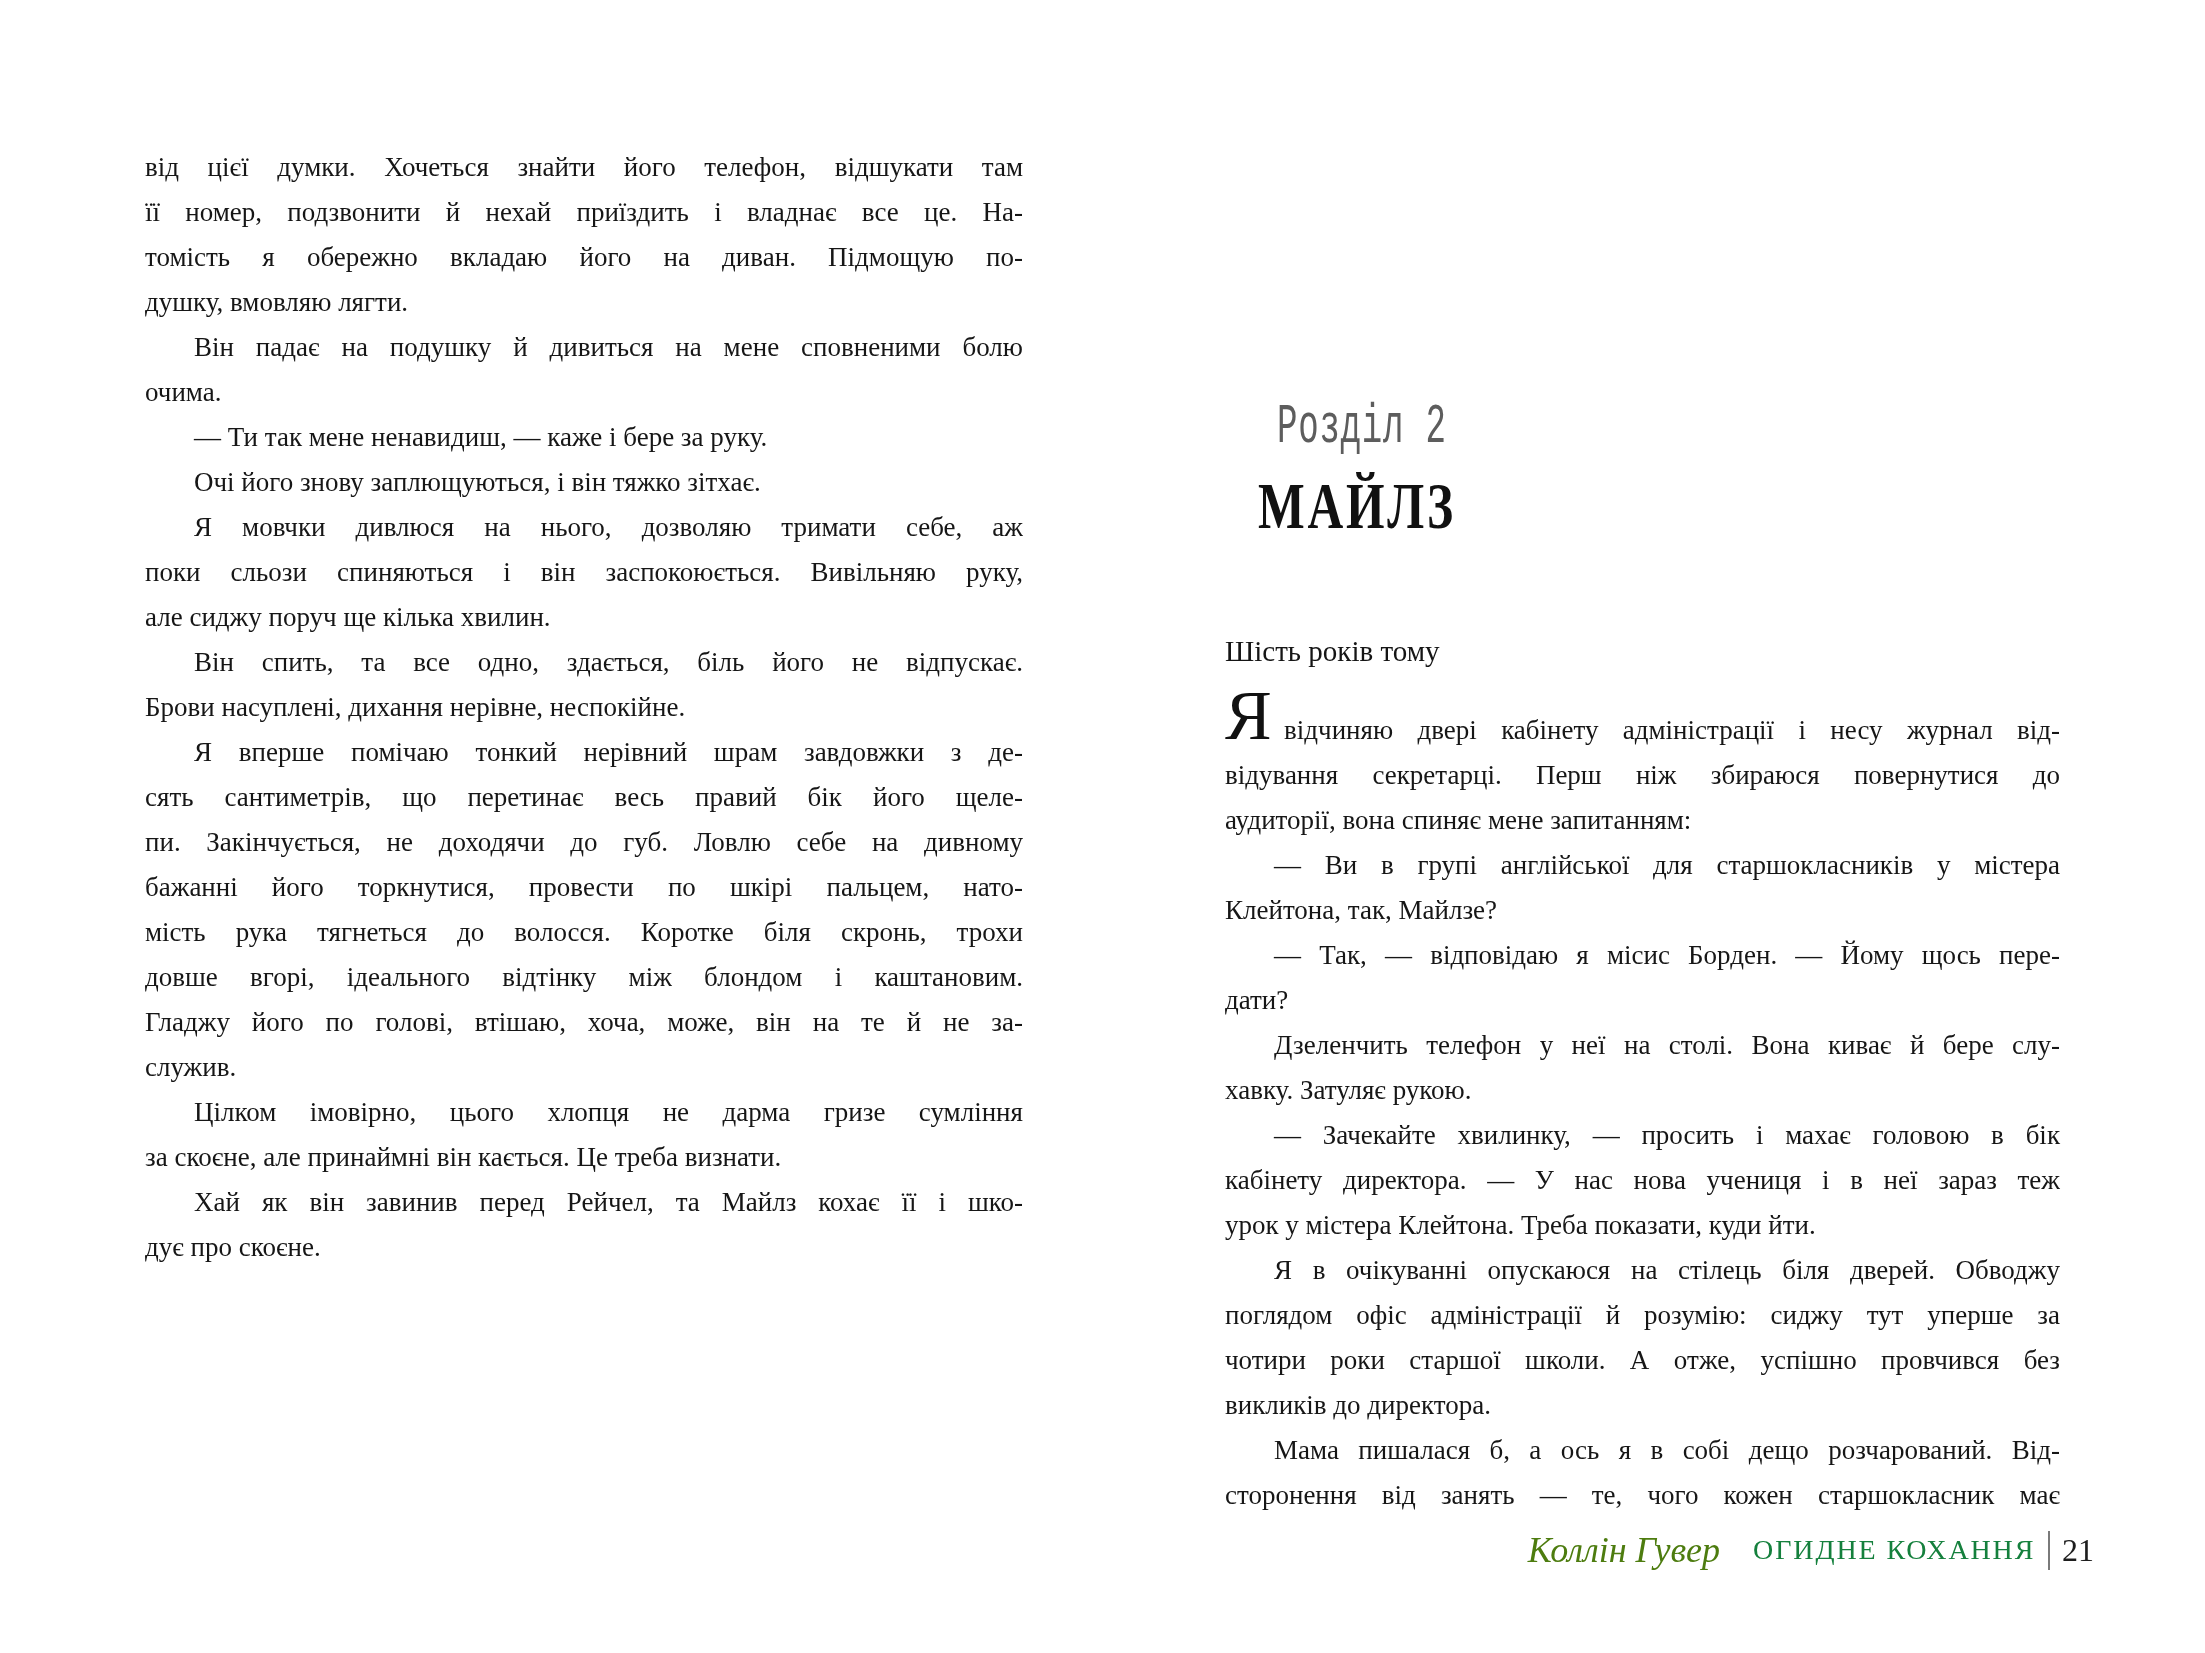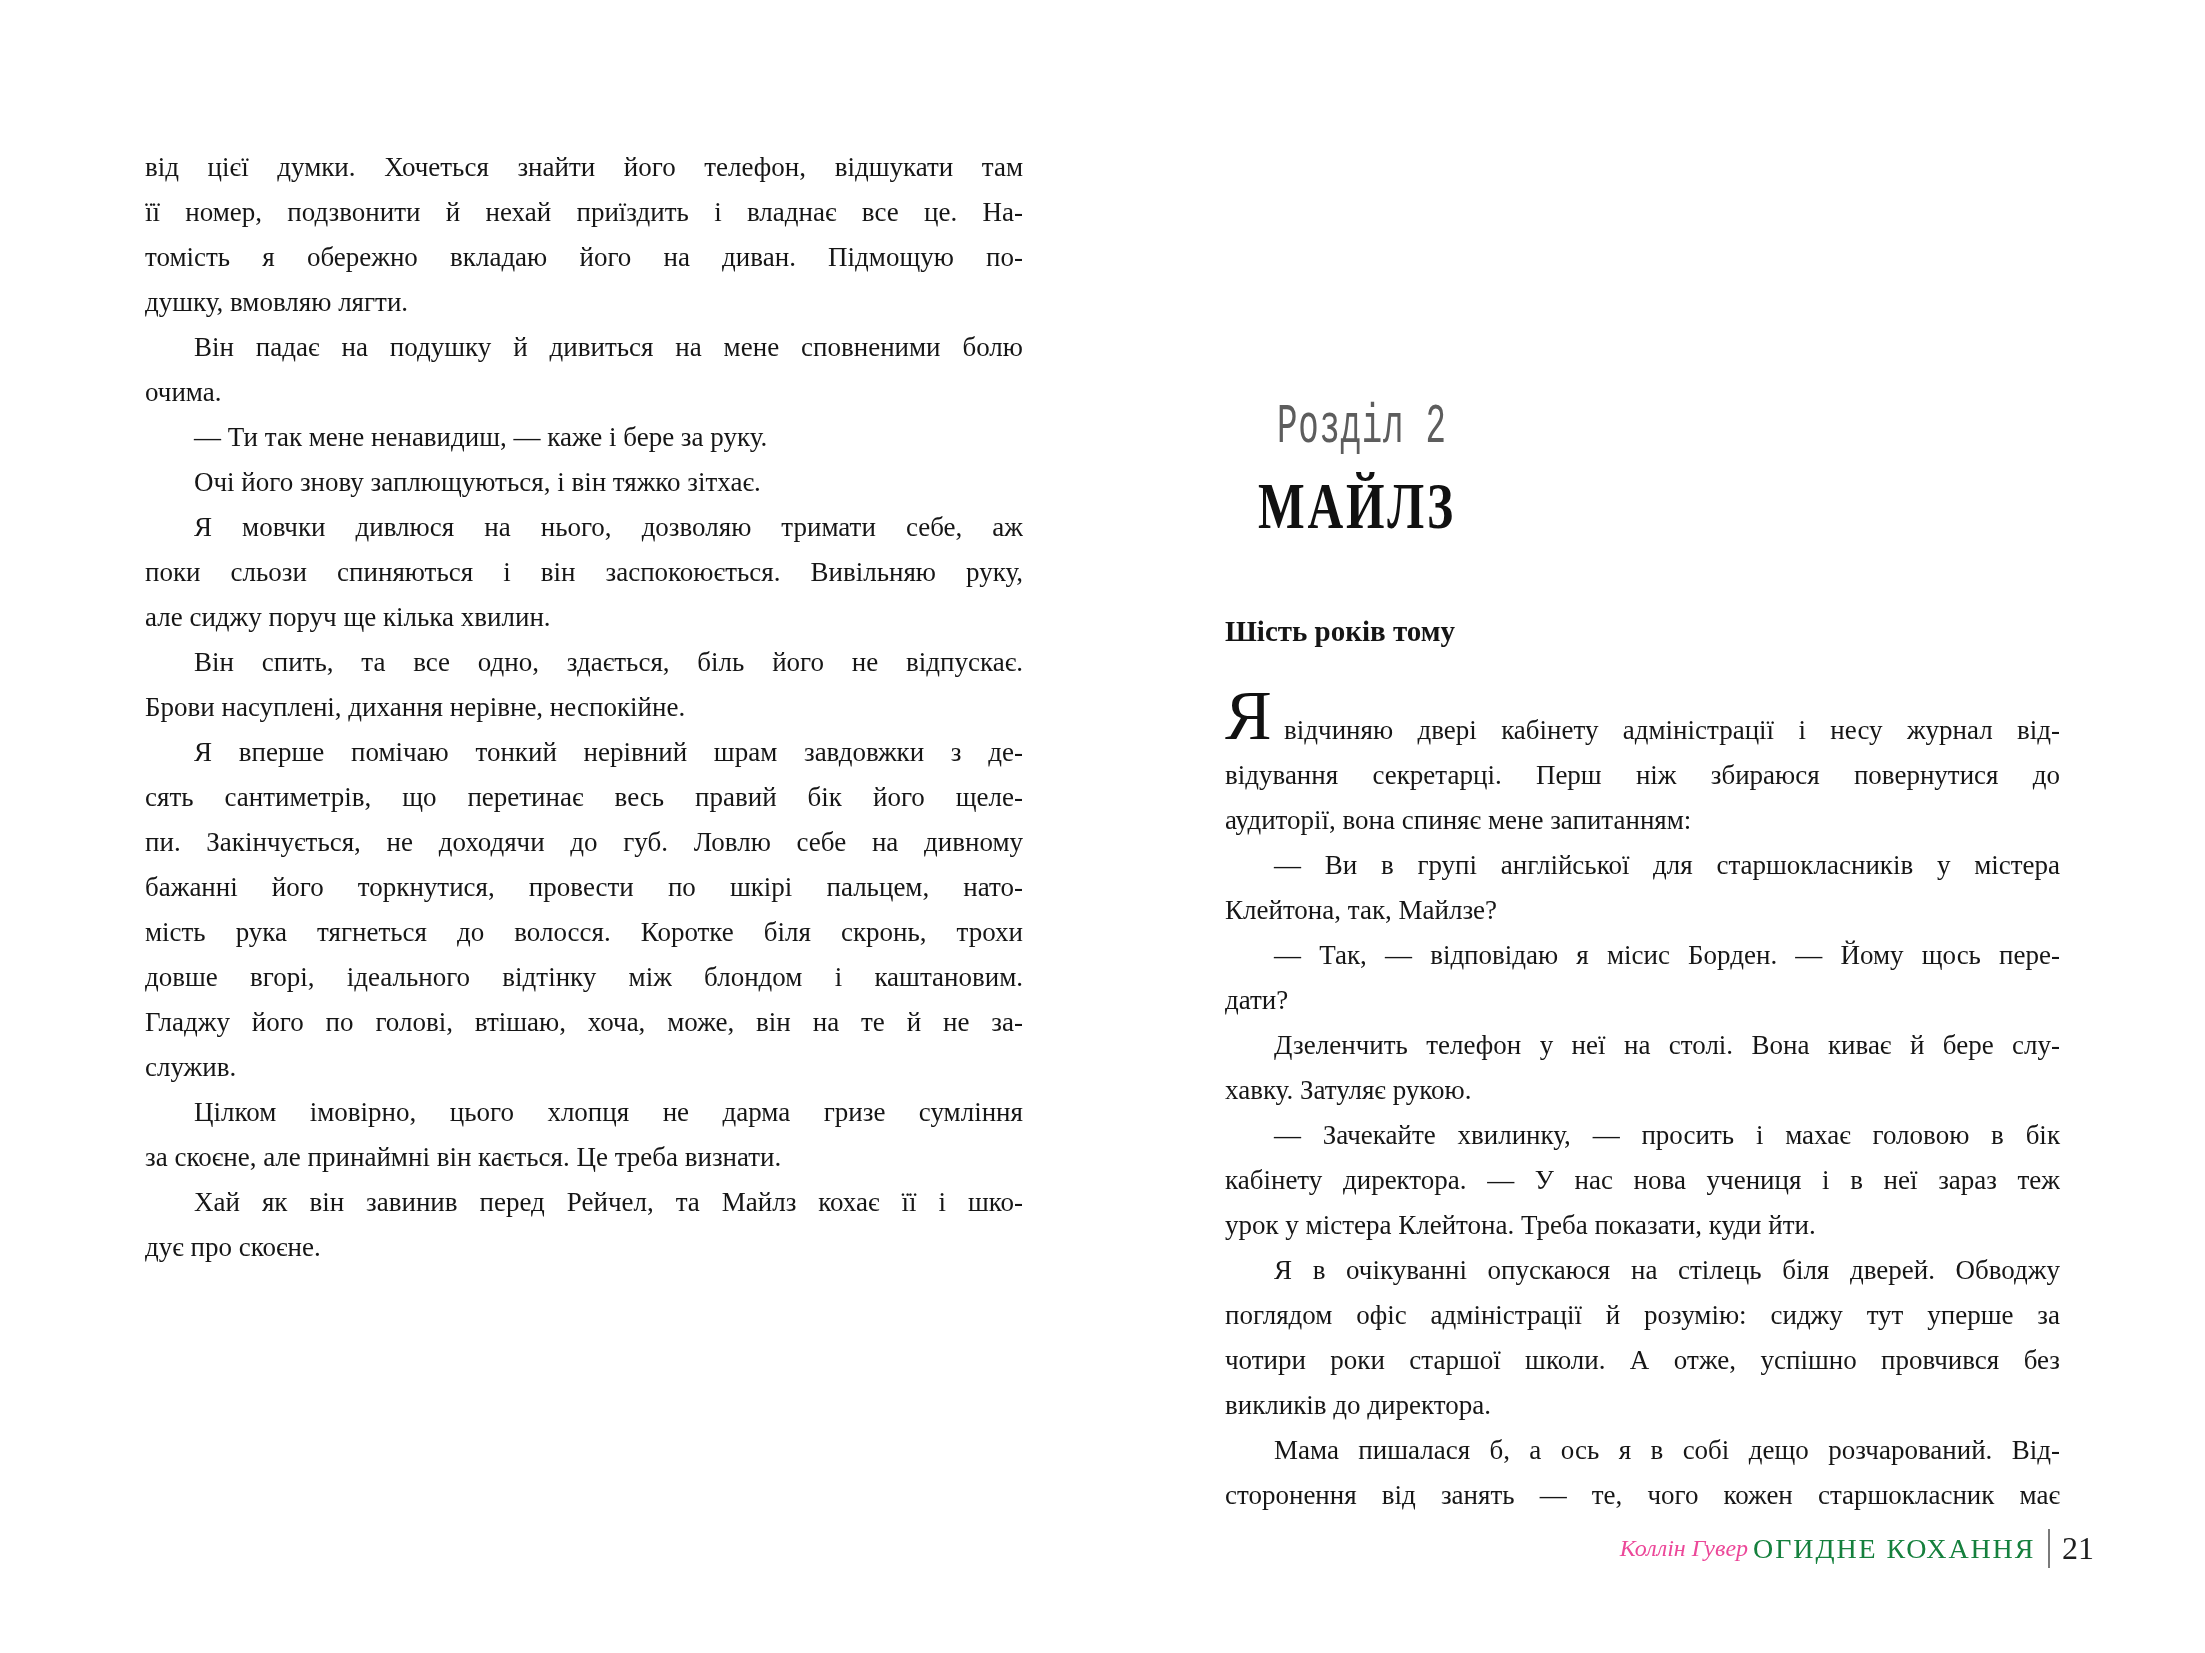--- a/index.html
+++ b/index.html
@@ -54,39 +54,39 @@
     font-weight: bold;
     font-size: 66px;
     letter-spacing: 3.7px;
     color: #111;
     transform: scaleX(0.75);
     transform-origin: 50% 50%;
     white-space: nowrap;
   }
   #section-heading {
     position: absolute;
-    left: 1225px; top: 615px;
+    left: 1225px; top: 635px;
     font-size: 29px;
-    font-weight: bold;
+    font-weight: normal;
     color: #151515;
   }
 
   #footer {
     position: absolute;
     left: 1225px; top: 1529px;
     width: 869px;
     display: flex;
     justify-content: flex-end;
     align-items: center;
   }
   .footer-author {
     font-style: italic;
-    font-size: 24px;
-    margin-right: 5px;
-    color: #ec4899;
+    font-size: 36px;
+    margin-right: 33px;
+    color: #4d7c0f;
     white-space: nowrap;
   }
   .footer-title {
     font-size: 28px;
     letter-spacing: 1.9px;
     color: #15803d;
     white-space: nowrap;
   }
   .footer-sep {
     width: 1.9px; height: 39px;

